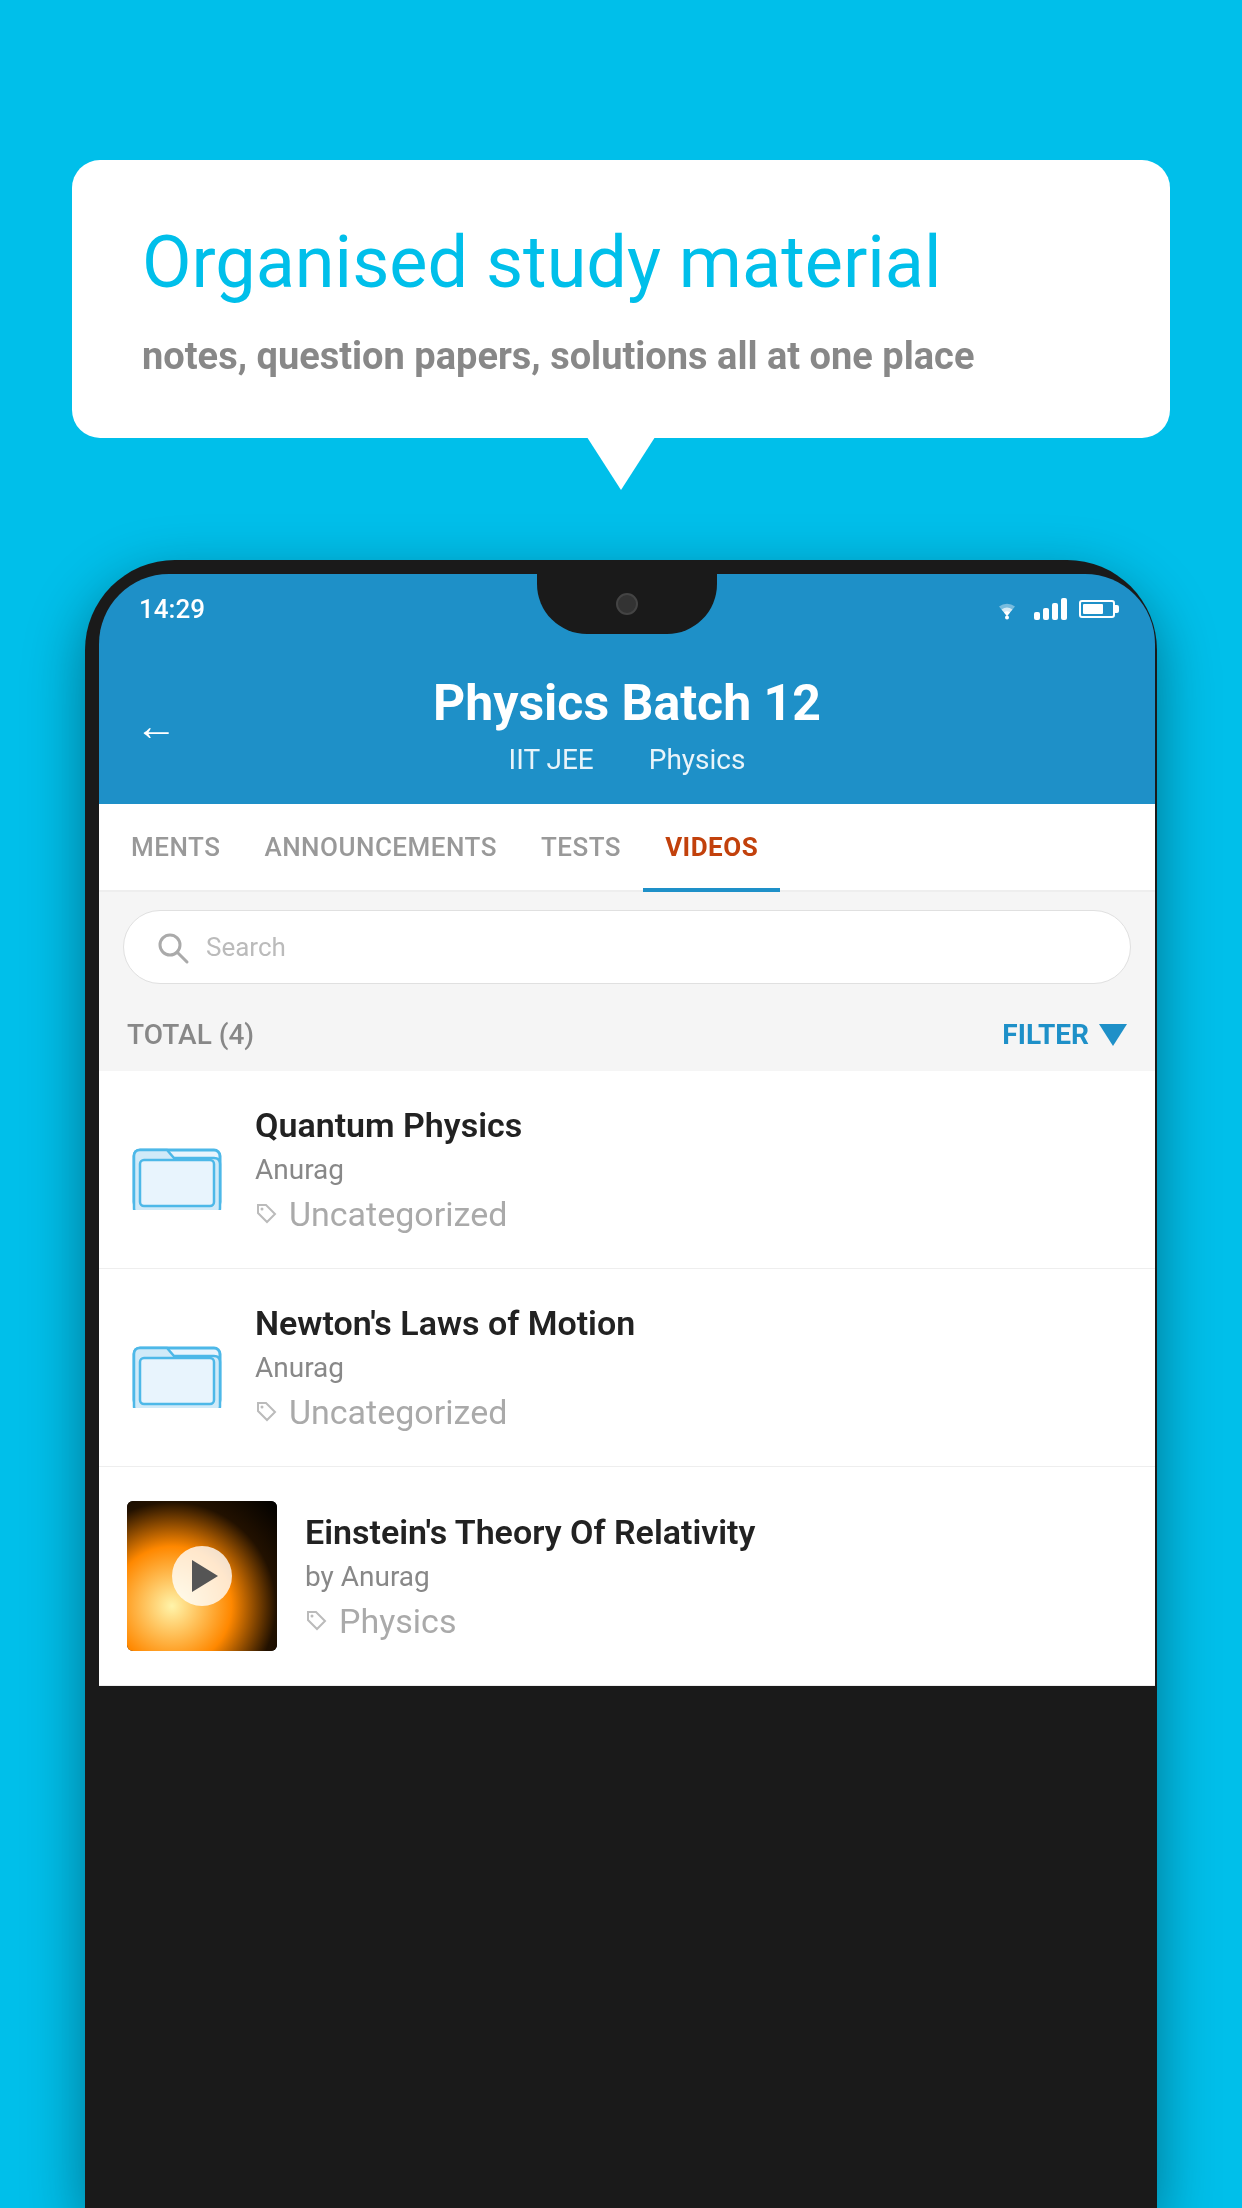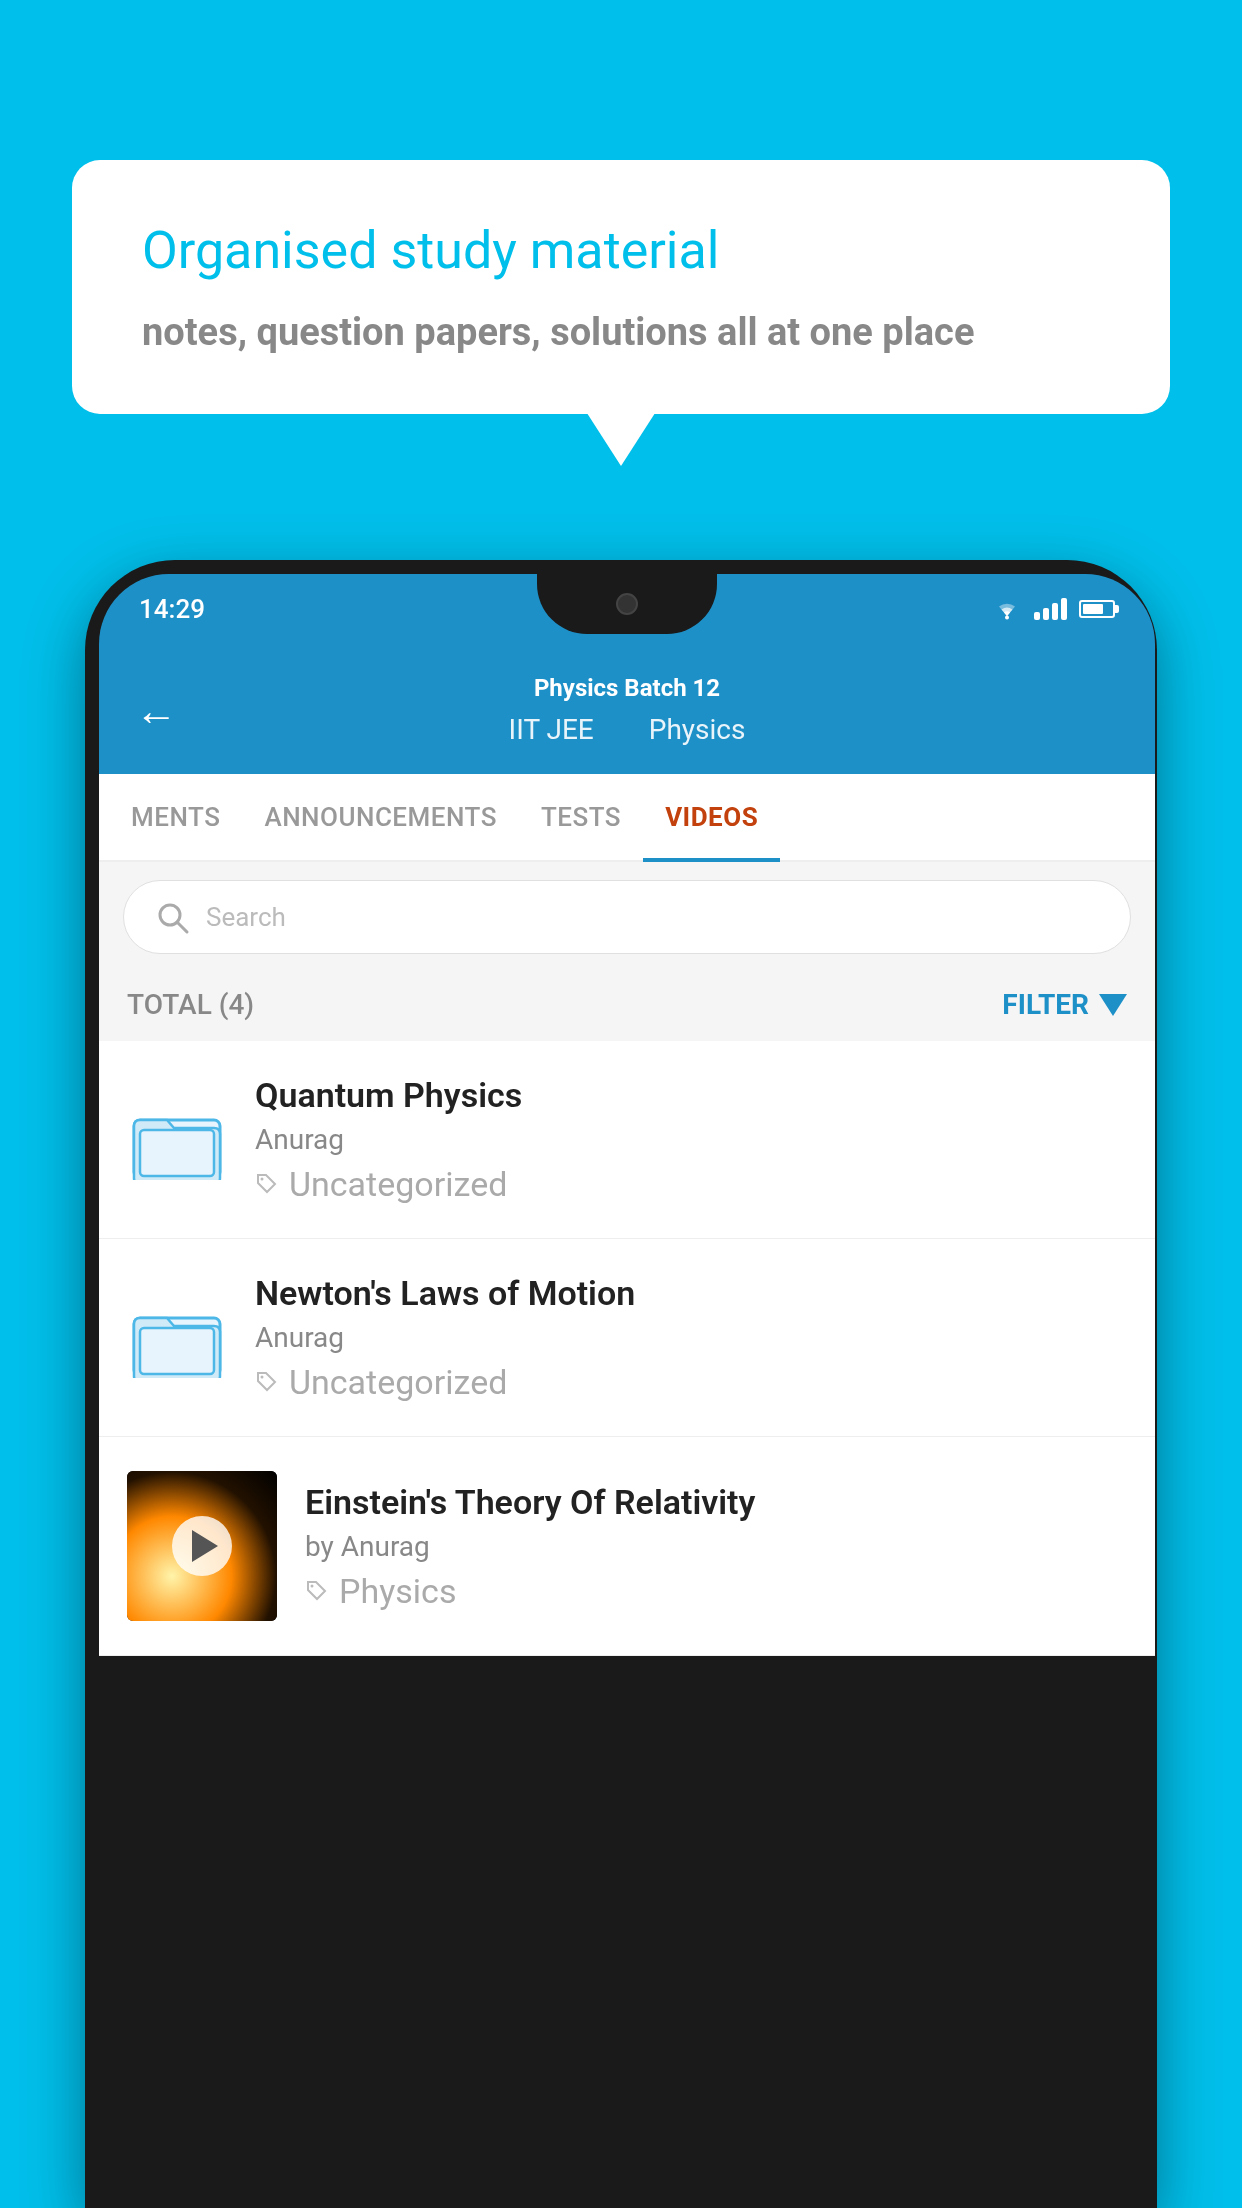--- a/index.html
+++ b/index.html
@@ -34,21 +34,21 @@
       bottom: -52px;
       left: 50%;
       transform: translateX(-50%);
       border-left: 36px solid transparent;
       border-right: 36px solid transparent;
       border-top: 56px solid white;
     }
 
     .speech-bubble-title {
       color: #00BFEA;
-      font-size: 52px;
+      font-size: 72px;
       font-weight: 400;
       line-height: 1.2;
       margin-bottom: 28px;
     }
 
     .speech-bubble-subtitle {
       color: #888;
       font-size: 38px;
       font-weight: 700;
     }
@@ -179,21 +179,21 @@
       font-size: 42px;
       cursor: pointer;
     }
 
     .header-title-group {
       text-align: center;
     }
 
     .header-title {
       color: white;
-      font-size: 24px;
+      font-size: 50px;
       font-weight: 700;
     }
 
     .header-subtitle {
       color: rgba(255,255,255,0.9);
       font-size: 28px;
       margin-top: 11px;
     }
 
     .header-subtitle span {

